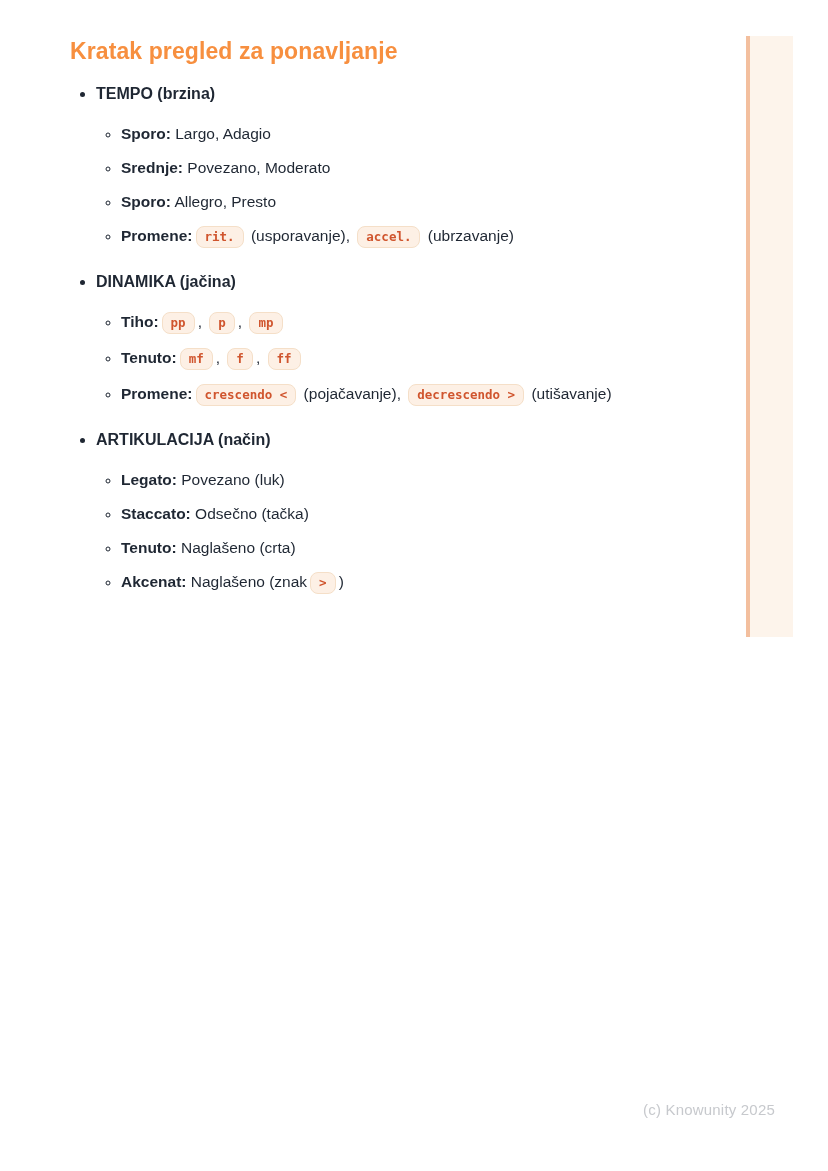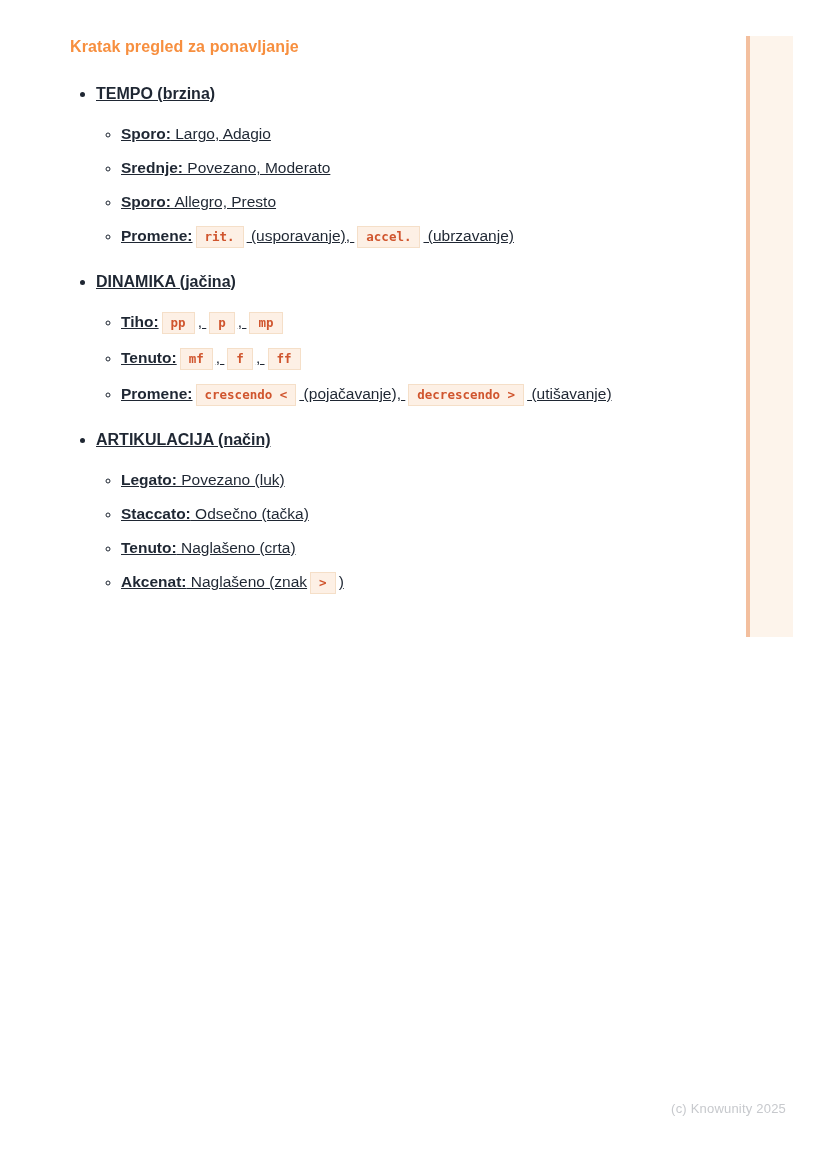--- a/index.html
+++ b/index.html
@@ -13,35 +13,34 @@
   .page {
     position: relative;
     width: 828px;
     height: 1171px;
     background: #ffffff;
   }
   .page-title {
     position: absolute;
     left: 70px;
     top: 38px;
-    font-size: 16px;
+    font-size: 23px;
     font-weight: 700;
     letter-spacing: 0.1px;
     color: #f78f3f;
   }
   .content {
     position: absolute;
     left: 70px;
     top: 84px;
     width: 600px;
   }
   ul.outline {
     list-style: disc;
     padding-left: 26px;
-    text-decoration: underline;
   }
   ul.outline > li {
     margin-bottom: 24px;
   }
   ul.outline > li::marker { color: #1f2733; font-size: 15px; }
   .section-heading {
     font-size: 16px;
     font-weight: 700;
     color: #1f2733;
     line-height: 20px;
@@ -61,21 +60,21 @@
   ul.sublist > li::marker { color: #1f2733; font-size: 13px; }
   .lbl { font-weight: 700; }
   .chip {
     display: inline-block;
     font-family: "DejaVu Sans Mono", "Liberation Mono", monospace;
     font-size: 12.5px;
     font-weight: 600;
     color: #d0552e;
     background: #fdf0e5;
     border: 1px solid #f5dfc8;
-    border-radius: 0;
+    border-radius: 8px;
     padding: 2px 8px 3px 8px;
     margin: 0 3px;
     line-height: 15px;
     vertical-align: baseline;
   }
   .side-strip {
     position: absolute;
     top: 36px;
     height: 601px;
   }
@@ -85,22 +84,22 @@
     background: #f3bf9e;
   }
   .side-strip-fill {
     left: 750px;
     width: 43px;
     background: #fdf4eb;
   }
   .footer-note {
     position: absolute;
     top: 1101px;
-    right: 42px;
-    font-size: 13px;
+    right: 53px;
+    font-size: 15px;
     color: #c7c9cd;
     letter-spacing: 0.2px;
     margin-left: 18px;
   }
 </style>
 </head>
 <body>
 
 <div class="page">
 

